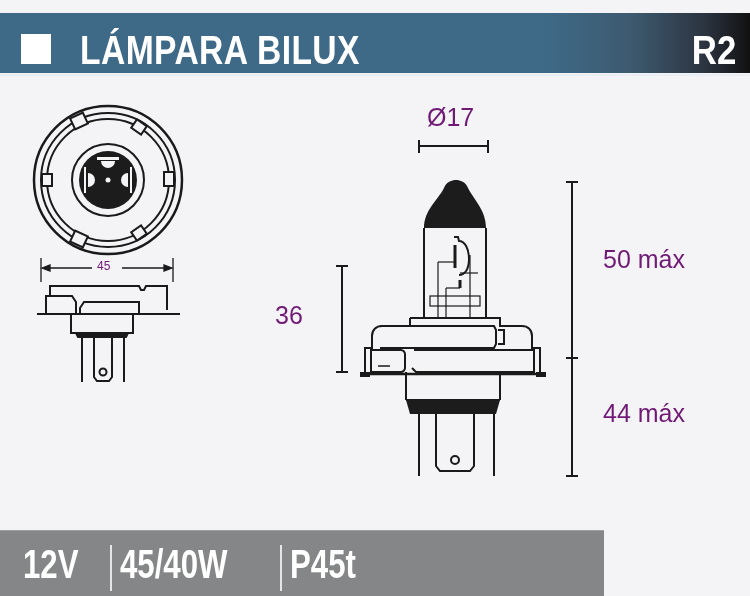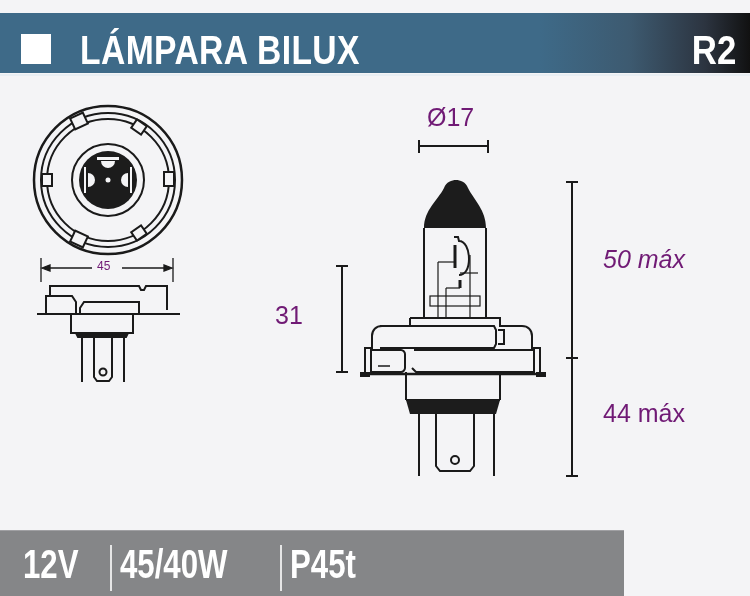--- a/index.html
+++ b/index.html
@@ -30,21 +30,20 @@
     transform: scaleX(0.85); transform-origin: right center;
     line-height: 54px;
   }
   .under-band {
     position: absolute; left: 0; top: 74px; width: 750px; height: 2px; background: #e8eef3;
   }
   .footer {
     position: absolute; left: 0; top: 530px; width: 604px; height: 66px;
     background: #858688;
     border-top: 1px solid #a0a0a3;
-    padding-left: 20px;
   }
   .footer .spec {
     position: absolute; top: 8px;
     color: #fff; font-size: 40px; font-weight: bold;
     transform: scaleX(0.78); transform-origin: left center;
     line-height: 50px;
   }
   .footer .sep {
     position: absolute; top: 14px; width: 2px; height: 46px; background: #e6e6e6;
   }
@@ -174,22 +173,22 @@
 
   <g stroke="#1a1a1a" stroke-width="2">
     <line x1="572" y1="182" x2="572" y2="476"></line>
     <line x1="566" y1="182" x2="578" y2="182"></line>
     <line x1="566" y1="358" x2="578" y2="358"></line>
     <line x1="566" y1="476" x2="578" y2="476"></line>
   </g>
 </svg>
 
 <div class="label" style="left:427px; top:103px;">Ø17</div>
-<div class="label" style="left:275px; top:301px;">31</div>
-<div class="label" style="left:603px; top:245px;font-style:italic;">50 máx</div>
+<div class="label" style="left:275px; top:301px;">36</div>
+<div class="label" style="left:603px; top:245px;">50 máx</div>
 <div class="label" style="left:603px; top:399px;">44 máx</div>
 
 <div class="footer">
   <div class="spec" style="left:23px;">12V</div>
   <div class="sep" style="left:110px;"></div>
   <div class="spec" style="left:120px;">45/40W</div>
   <div class="sep" style="left:280px;"></div>
   <div class="spec" style="left:290px;">P45t</div>
 </div>
 

